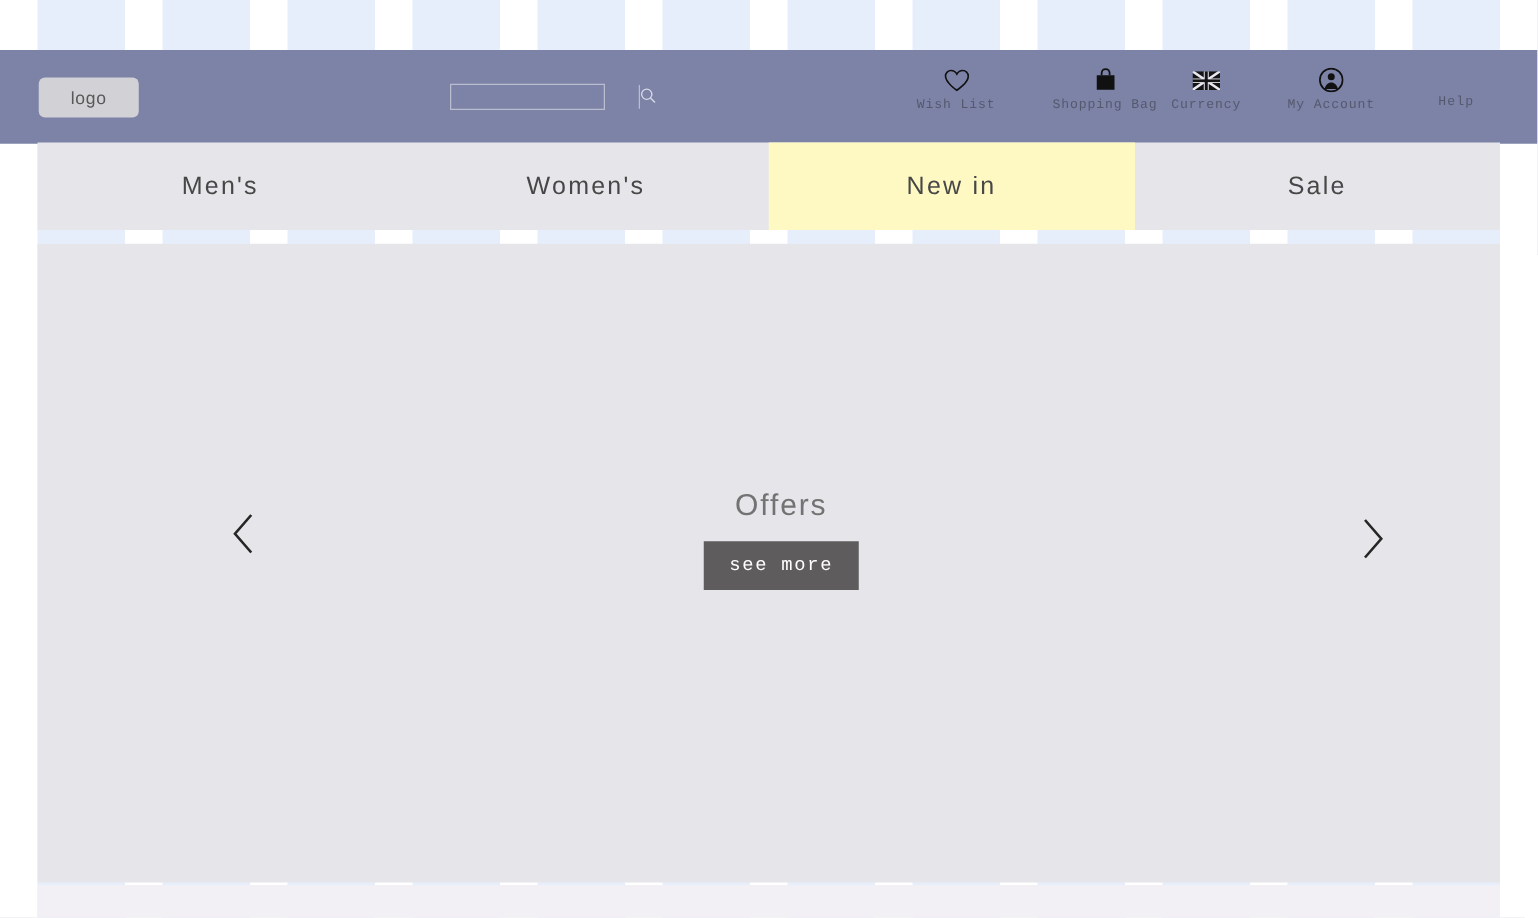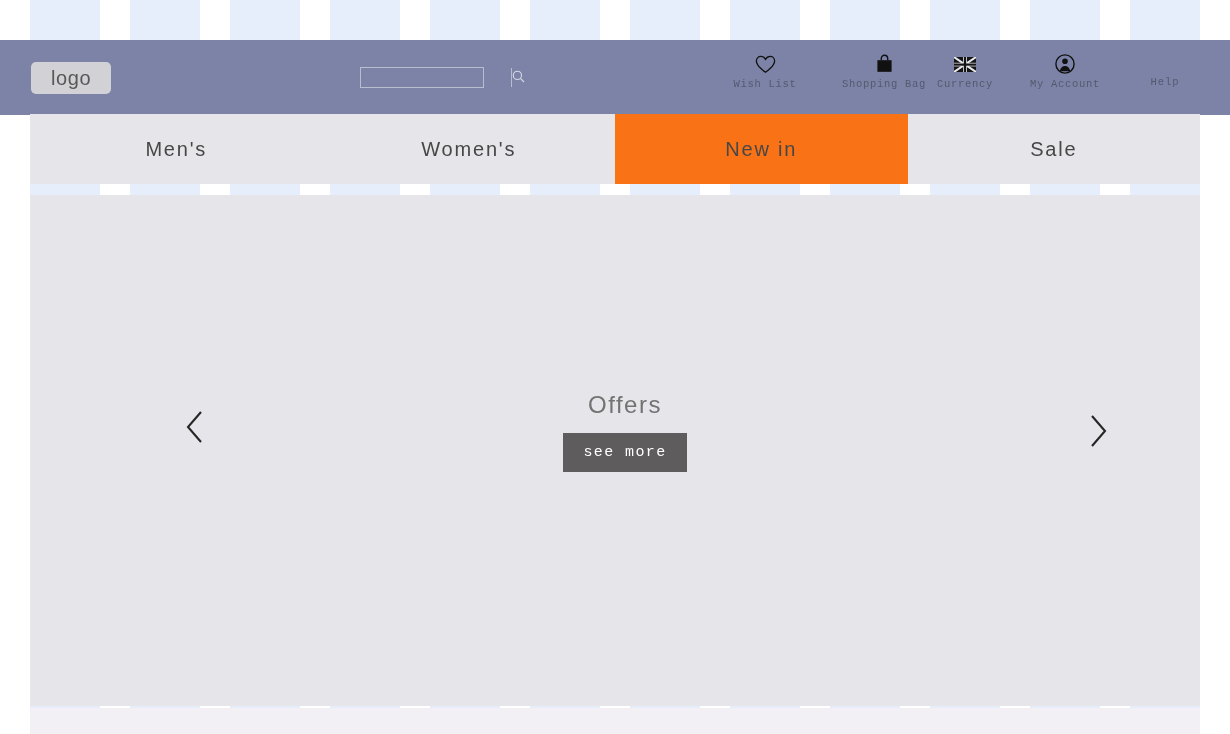--- a/index.html
+++ b/index.html
@@ -57,21 +57,21 @@
     left: 31px;
     top: 22px;
     width: 80px;
     height: 32px;
     background: #d2d2d6;
     border-radius: 5px;
     display: flex;
     align-items: center;
     justify-content: center;
     color: #585858;
-    font-size: 20px;
+    font-size: 14px;
     letter-spacing: 0.6px;
   }
 
   
   #search-wrap {
     position: absolute;
     left: 360px;
     top: 27px;
     width: 124px;
     height: 21px;
@@ -153,21 +153,21 @@
     justify-content: center;
     font-size: 20px;
     letter-spacing: 1.8px;
     color: #474747;
     cursor: pointer;
     background: transparent;
     border: none;
     font-family: "Liberation Sans", sans-serif;
     height: 100%;
   }
-  .nav-tab.active { background: #f97316; }
+  .nav-tab.active { background: #fef9c3; }
 
   
   #hero {
     position: absolute;
     left: 30px;
     top: 195px;
     width: 1170px;
     height: 511px;
     background: #e6e6ea;
   }

